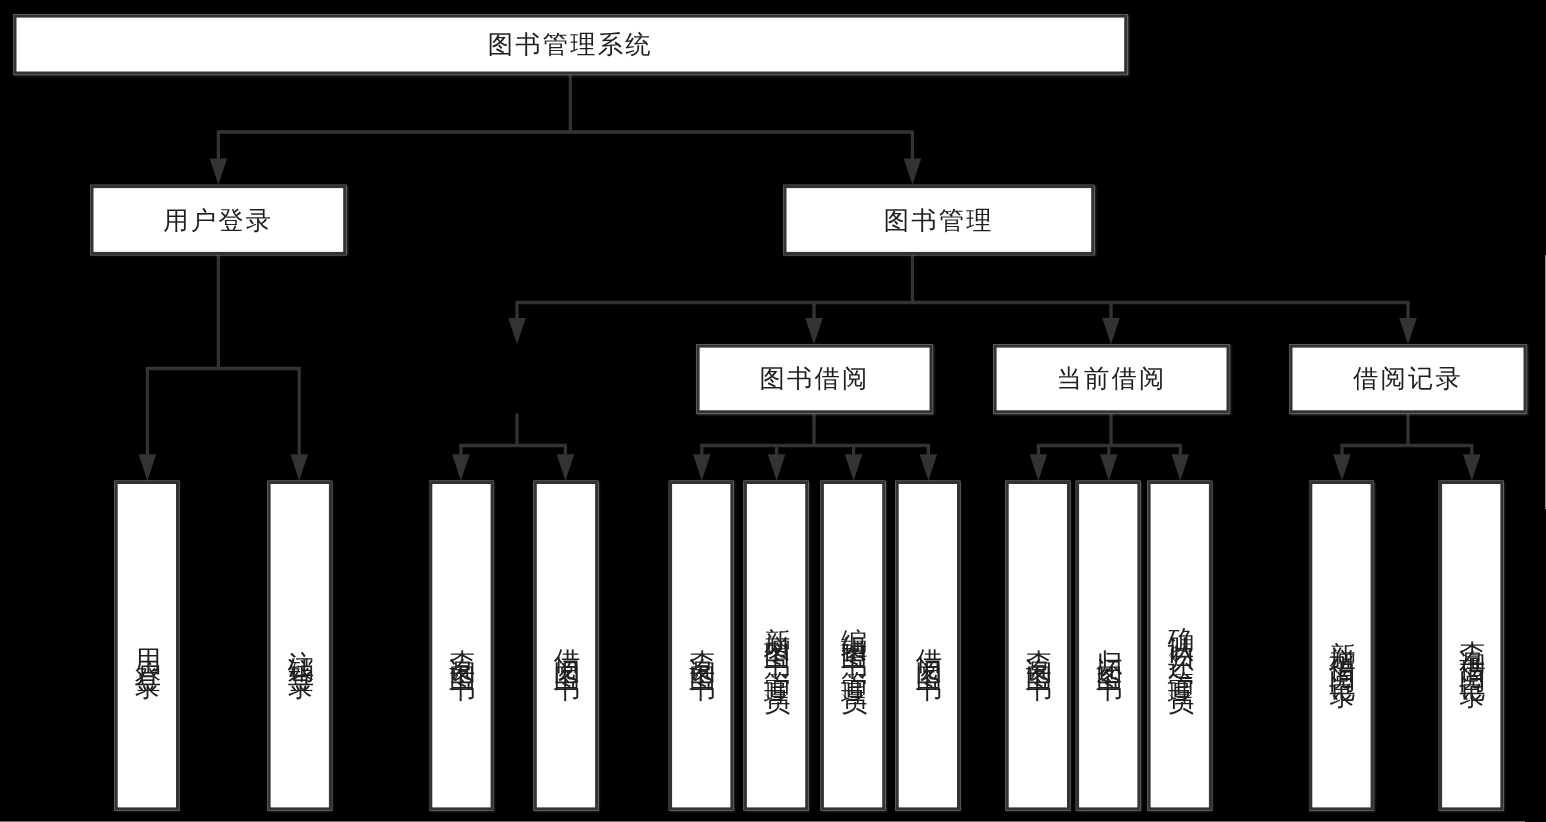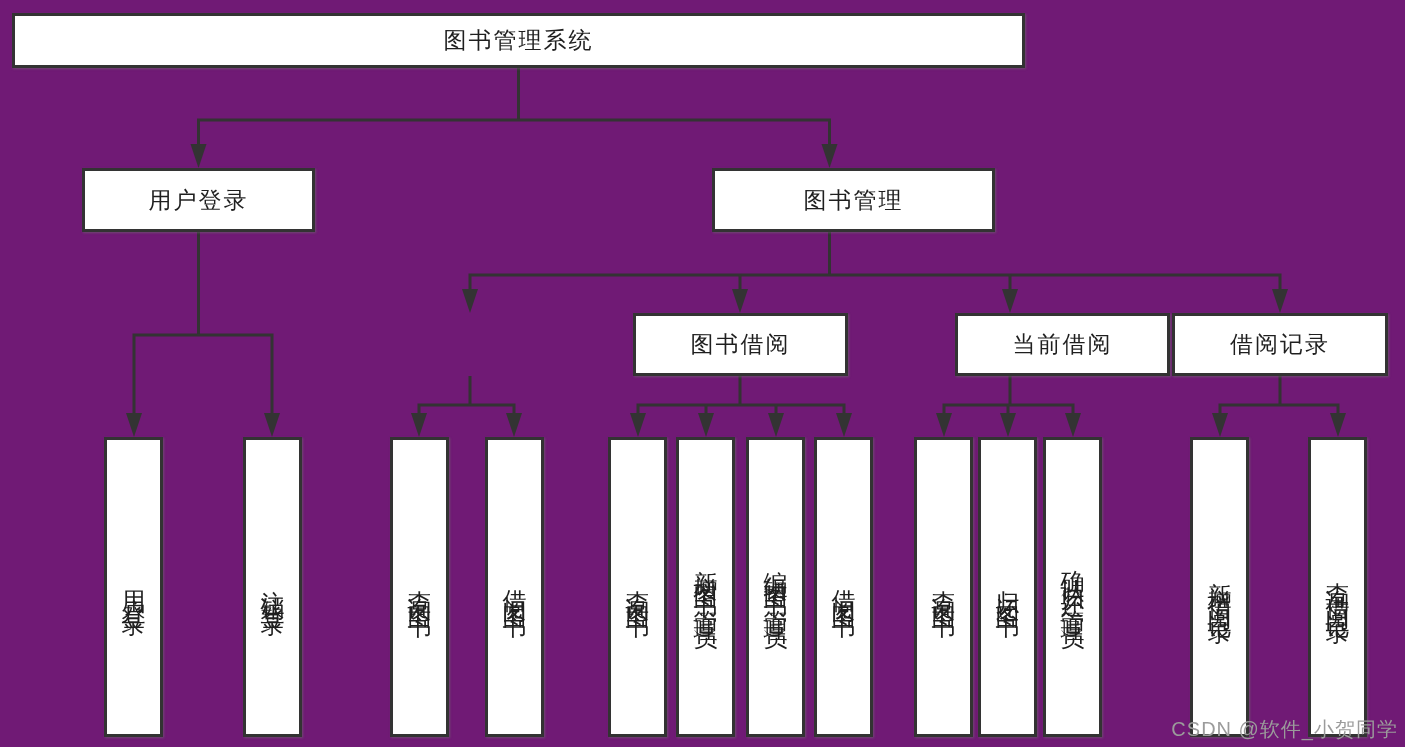--- a/index.html
+++ b/index.html
@@ -5,21 +5,21 @@
   html, body {
     margin: 0;
     padding: 0;
     background: #ffffff;
     font-family: "Liberation Sans", "DejaVu Sans", sans-serif;
   }
   .canvas {
     position: relative;
     width: 1405px;
     height: 747px;
-    background: #701a75;
+    background: #000000;
     overflow: hidden;
   }
   svg.connectors {
     position: absolute;
     left: 0; top: 0;
     width: 1405px;
     height: 747px;
   }
   svg.connectors path {
     fill: none;
@@ -127,21 +127,21 @@
   <div class="box h" style="left:82px; top:168px; width:233px; height:64px;">
     <span>用户登录</span>
   </div>
   <div class="box h" style="left:712px; top:168px; width:283px; height:64px;">
     <span>图书管理</span>
   </div>
 
   <div class="box h" style="left:633px; top:313px; width:215px; height:63px;text-align:center;">
     <span>图书借阅</span>
   </div>
-  <div class="box h" style="left:955px; top:313px; width:215px; height:63px;">
+  <div class="box h" style="left:903px; top:313px; width:215px; height:63px;">
     <span>当前借阅</span>
   </div>
   <div class="box h" style="left:1172px; top:313px; width:216px; height:63px;">
     <span>借阅记录</span>
   </div>
 
   <div class="box v" style="left:104px; top:437px; width:59px; height:300px;">
     <span>用户登录</span>
   </div>
   <div class="box v" style="left:243px; top:437px; width:59px; height:300px;">
@@ -178,15 +178,14 @@
     <span>确认归还（管理员）</span>
   </div>
 
   <div class="box v" style="left:1190px; top:437px; width:59px; height:300px;">
     <span>新增借阅记录</span>
   </div>
   <div class="box v" style="left:1308px; top:437px; width:59px; height:300px;">
     <span>查询借阅记录</span>
   </div>
 
-  <div class="watermark">CSDN @软件_小贺同学</div>
 
 </div>
 
 </body></html>

